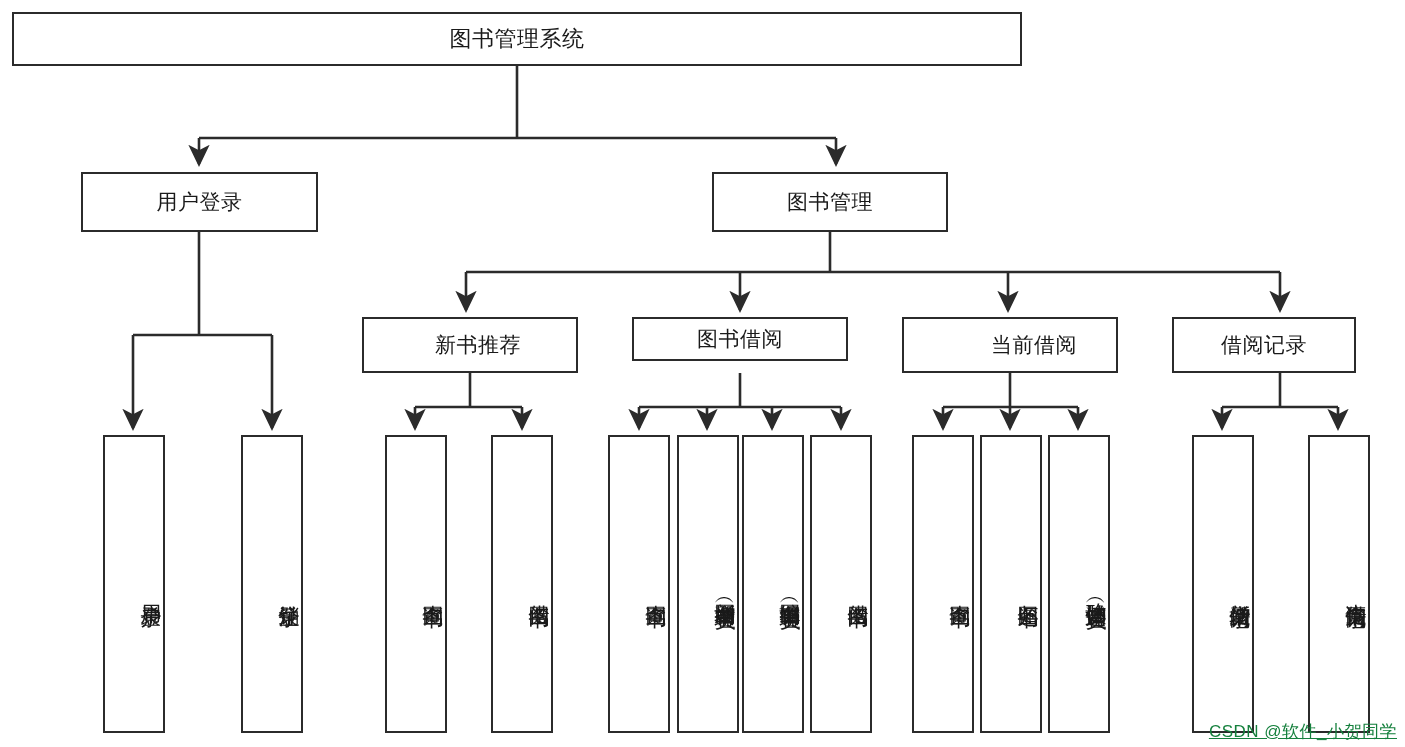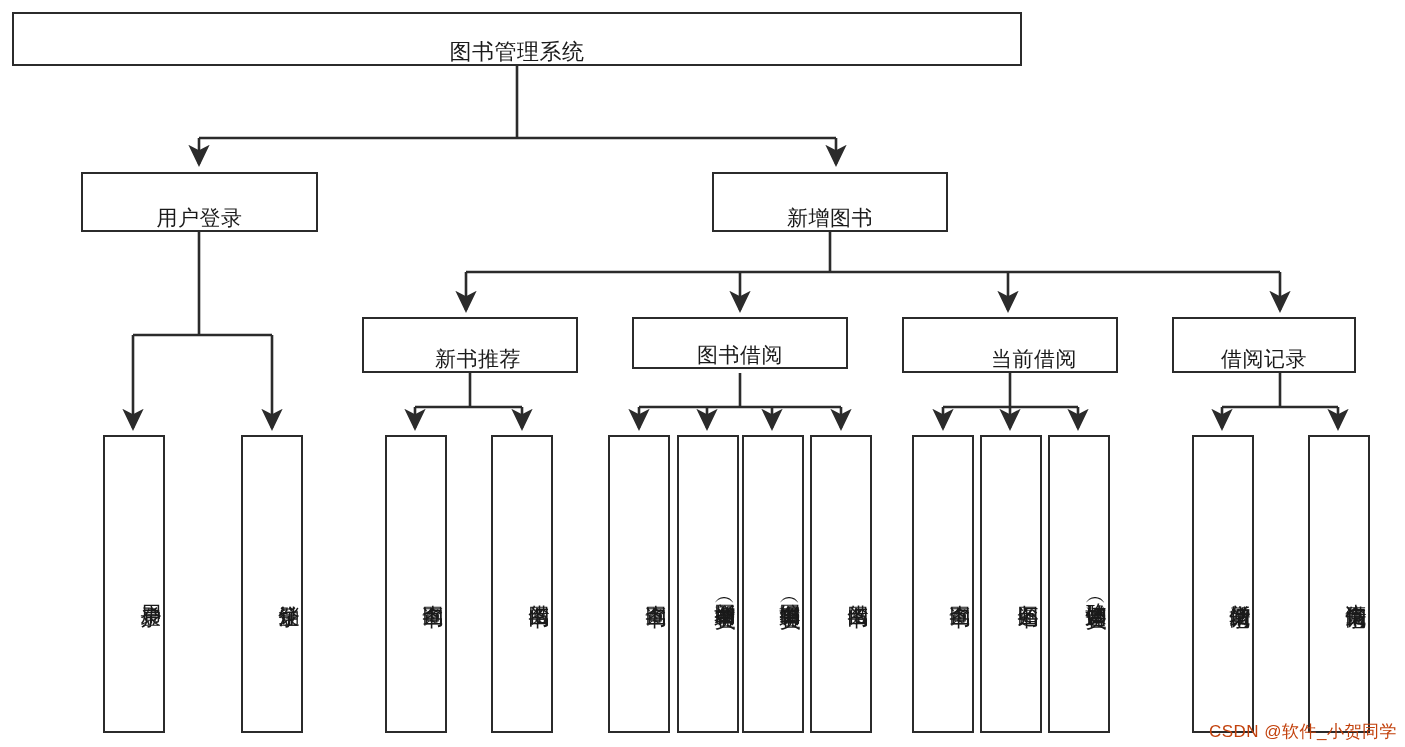--- a/index.html
+++ b/index.html
@@ -35,21 +35,20 @@
     align-items: center;
     justify-content: center;
     color: #1a1a1a;
     text-align: center;
     z-index: 2;
   }
   .node.horizontal {
     font-size: 21px;
     line-height: 1.15;
     letter-spacing: 0.5px;
-    align-items: flex-end;
   }
   .node.vertical {
     writing-mode: vertical-rl;
     text-orientation: upright;
     font-size: 21px;
     line-height: 1.18;
     letter-spacing: 1px;
     padding: 4px 0;
     align-items: flex-start;
     justify-content: center;
@@ -65,24 +64,25 @@
     white-space: pre-wrap;
   }
   #root-node {
     font-size: 22px;
   }
   #watermark {
     position: absolute;
     right: 8px;
     bottom: 4px;
     font-size: 17px;
-    color: #c2410c;
+    color: #15803d;
     letter-spacing: 0.5px;
     z-index: 5;
     white-space: nowrap;
+    text-decoration: underline;
   }
 </style>
 </head>
 <body>
 
 <div id="diagram-root">
 
   <svg id="edges-layer" viewBox="0 0 1405 747" width="1405" height="747" xmlns="http://www.w3.org/2000/svg">
     <defs>
       <marker id="arrowhead" markerWidth="9" markerHeight="9" refX="7.4" refY="4.5" orient="auto" markerUnits="strokeWidth">
@@ -136,28 +136,28 @@
 
   <div class="node horizontal" id="root-node" style="left:12px; top:12px; width:1010px; height:54px;">
     <span class="node-label">图书管理系统</span>
   </div>
 
   <div class="node horizontal" style="left:81px; top:172px; width:237px; height:60px;">
     <span class="node-label">用户登录</span>
   </div>
 
   <div class="node horizontal" style="left:712px; top:172px; width:236px; height:60px;">
-    <span class="node-label">新增图书</span>
+    <span class="node-label">图书管理</span>
   </div>
 
   <div class="node horizontal" style="left:362px; top:317px; width:216px; height:56px;padding-left:16px;">
     <span class="node-label">新书推荐</span>
   </div>
 
-  <div class="node horizontal" style="left:632px; top:317px; width:216px; height:52px;">
+  <div class="node horizontal" style="left:632px; top:317px; width:216px; height:44px;">
     <span class="node-label">图书借阅</span>
   </div>
 
   <div class="node horizontal" style="left:902px; top:317px; width:216px; height:56px;padding-left:48px;">
     <span class="node-label">当前借阅</span>
   </div>
 
   <div class="node horizontal" style="left:1172px; top:317px; width:184px; height:56px;">
     <span class="node-label">借阅记录</span>
   </div>

